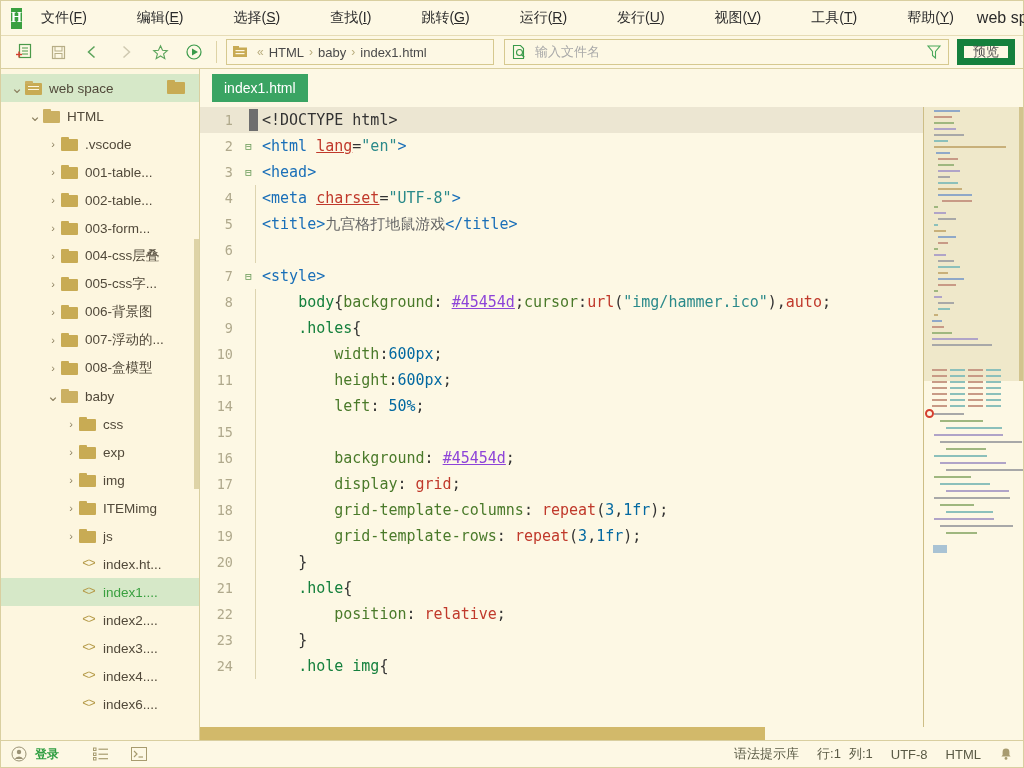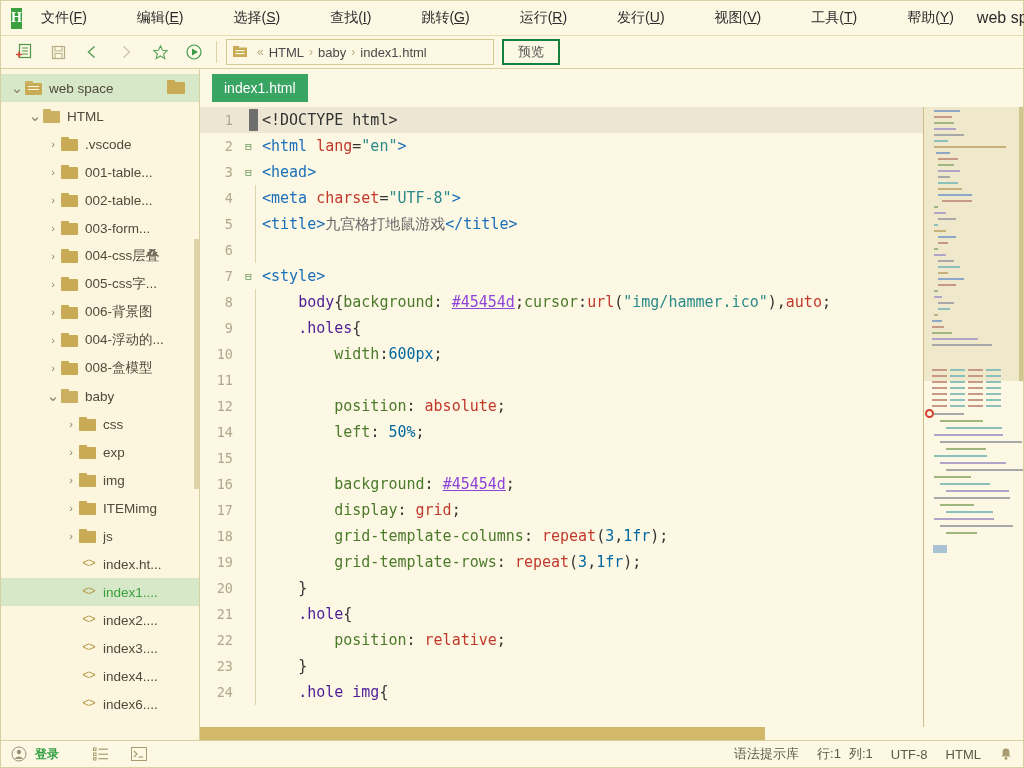--- a/index.html
+++ b/index.html
@@ -92,21 +92,21 @@
     display: flex; align-items: center;
     border: 1px solid #d6c98f;
     background: #fdf8e4;
     padding: 0 6px;
     margin-left: 10px;
     font-size: 13px;
   }
   .search-ph { color: #a9a9a9; font-size: 13px; margin-left: 8px; flex: 1; }
   .preview-btn {
     width: 58px; height: 26px;
-    border: 2px solid #15803d;
+    border: 7px solid #15803d;
     background: #fdf8e4;
     color: #555; font-size: 13px;
     display: flex; align-items: center; justify-content: center;
     margin-left: 8px; margin-right: 2px;
   }
 
   
   .body {
     flex: 1 1 auto;
     display: flex;
@@ -262,27 +262,27 @@
   .g1 { background: #ddd4b0; }
   .g0 { background: transparent; }
   .ctext { padding-left: 6px; white-space: pre; }
   .cursel {
     position: absolute; left: 49px; top: 2px;
     width: 9px; height: 22px; background: #6e6e6e;
   }
 
   
   .t-tag   { color: #1a6fb8; }
-  .t-attr  { color: #c0392b; }
+  .t-attr  { color: #c0392b; text-decoration: underline; }
   .t-str   { color: #2b8a8a; }
   .t-punct { color: #333; }
   .t-prop  { color: #4a7a2a; }
   .t-val   { color: #c0392b; }
   .t-num   { color: #0369a1; }
-  .t-sel   { color: #4c1d95; }
+  .t-sel   { color: #15803d; }
   .t-text  { color: #666; }
   .t-plain { color: #333; }
   .t-hex   { color: #8e44d8; text-decoration: underline; }
 
   
   .minimap {
     width: 100px; min-width: 100px;
     background: #fdf8e4;
     border-left: 1px solid #cdbe86;
     position: relative;
@@ -434,20 +434,31 @@
         <rect x="2.5" y="4" width="9" height="1.2" fill="#fdf8e4"></rect>
         <rect x="2.5" y="7" width="9" height="1.2" fill="#fdf8e4"></rect>
       </svg>
       <span class="bc-chev">«</span>
       <span class="bc-seg">HTML</span>
       <span class="bc-chev">›</span>
       <span class="bc-seg">baby</span>
       <span class="bc-chev">›</span>
       <span class="bc-seg">index1.html</span>
     </div>
+    <div class="searchbox">
+      <svg width="16" height="16" viewBox="0 0 16 16">
+        <path d="M2.5 1.5 h7 l3 3 v10 h-10 z" fill="none" stroke="#3a9a4a" stroke-width="1.1"></path>
+        <circle cx="8.5" cy="8.5" r="3" fill="none" stroke="#3a9a4a" stroke-width="1.1"></circle>
+        <line x1="10.6" y1="10.6" x2="13.3" y2="13.3" stroke="#3a9a4a" stroke-width="1.3"></line>
+      </svg>
+      <span class="search-ph">输入文件名</span>
+      <svg width="16" height="16" viewBox="0 0 16 16">
+        <polygon points="2,2 14,2 9.5,7.5 9.5,14 6.5,11.5 6.5,7.5" fill="none" stroke="#4aa85a" stroke-width="1.1"></polygon>
+      </svg>
+    </div>
     <div class="preview-btn">预览</div>
   </div>
 
   <div class="body">
 
     <div class="sidebar" id="sidebar">
       <div class="sb-scroll"></div>
     <div class="tree-row sel-root" style="padding-left: 8px;">
           <span class="arrow" style="font-size: 15px; line-height: 8px;">⌄</span>
           <span class="folder-ico open lines">
@@ -492,21 +503,21 @@
           <span class="tr-label">005-css字...</span>
         </div>
         <div class="tree-row" style="padding-left: 44px;">
           <span class="arrow">›</span>
           <span class="folder-ico"></span>
           <span class="tr-label">006-背景图</span>
         </div>
         <div class="tree-row" style="padding-left: 44px;">
           <span class="arrow">›</span>
           <span class="folder-ico"></span>
-          <span class="tr-label">004-浮动的...</span>
+          <span class="tr-label">007-浮动的...</span>
         </div>
         <div class="tree-row" style="padding-left: 44px;">
           <span class="arrow">›</span>
           <span class="folder-ico"></span>
           <span class="tr-label">008-盒模型</span>
         </div>
         <div class="tree-row" style="padding-left: 44px;">
           <span class="arrow" style="font-size: 15px; line-height: 8px;">⌄</span>
           <span class="folder-ico open"></span>
           <span class="tr-label">baby</span>
@@ -577,22 +588,21 @@
             <div class="code-line cur"><span class="lnum">1</span><span class="fold"></span><span class="guide g0"></span><span class="ctext"><span class="t-plain">&lt;!DOCTYPE html&gt;</span></span><span class="cursel"></span></div>
             <div class="code-line"><span class="lnum">2</span><span class="fold">⊟</span><span class="guide g0"></span><span class="ctext"><span class="t-tag">&lt;html </span><span class="t-attr">lang</span><span class="t-punct">=</span><span class="t-str">"en"</span><span class="t-tag">&gt;</span></span></div>
             <div class="code-line"><span class="lnum">3</span><span class="fold">⊟</span><span class="guide g0"></span><span class="ctext"><span class="t-tag">&lt;head&gt;</span></span></div>
             <div class="code-line"><span class="lnum">4</span><span class="fold"></span><span class="guide g1"></span><span class="ctext"><span class="t-tag">&lt;meta </span><span class="t-attr">charset</span><span class="t-punct">=</span><span class="t-str">"UTF-8"</span><span class="t-tag">&gt;</span></span></div>
             <div class="code-line"><span class="lnum">5</span><span class="fold"></span><span class="guide g1"></span><span class="ctext"><span class="t-tag">&lt;title&gt;</span><span class="t-text">九宫格打地鼠游戏</span><span class="t-tag">&lt;/title&gt;</span></span></div>
             <div class="code-line"><span class="lnum">6</span><span class="fold"></span><span class="guide g1"></span><span class="ctext"><span class="t-plain"></span></span></div>
             <div class="code-line"><span class="lnum">7</span><span class="fold">⊟</span><span class="guide g0"></span><span class="ctext"><span class="t-tag">&lt;style&gt;</span></span></div>
             <div class="code-line"><span class="lnum">8</span><span class="fold"></span><span class="guide g1"></span><span class="ctext"><span class="t-plain">    </span><span class="t-sel">body</span><span class="t-punct">{</span><span class="t-prop">background</span><span class="t-punct">: </span><span class="t-hex">#45454d</span><span class="t-punct">;</span><span class="t-prop">cursor</span><span class="t-punct">:</span><span class="t-val">url</span><span class="t-punct">(</span><span class="t-str">"img/hammer.ico"</span><span class="t-punct">)</span><span class="t-punct">,</span><span class="t-val">auto</span><span class="t-punct">;</span></span></div>
             <div class="code-line"><span class="lnum">9</span><span class="fold"></span><span class="guide g1"></span><span class="ctext"><span class="t-plain">    </span><span class="t-sel">.holes</span><span class="t-punct">{</span></span></div>
             <div class="code-line"><span class="lnum">10</span><span class="fold"></span><span class="guide g1"></span><span class="ctext"><span class="t-plain">        </span><span class="t-prop">width</span><span class="t-punct">:</span><span class="t-num">600px</span><span class="t-punct">;</span></span></div>
-            <div class="code-line"><span class="lnum">11</span><span class="fold"></span><span class="guide g1"></span></div>
-            <div class="code-line"><span class="lnum">12</span><span class="fold"></span><span class="guide g1"></span><span class="ctext"><span class="t-plain">        </span><span class="t-prop">position</span><span class="t-punct">: </span><span class="t-val">absolute</span><span class="t-punct">;</span></span></div>
+            <div class="code-line"><span class="lnum">11</span><span class="fold"></span><span class="guide g1"></span><span class="ctext"><span class="t-plain">        </span><span class="t-prop">height</span><span class="t-punct">:</span><span class="t-num">600px</span><span class="t-punct">;</span></span></div>
             <div class="code-line"><span class="lnum">14</span><span class="fold"></span><span class="guide g1"></span><span class="ctext"><span class="t-plain">        </span><span class="t-prop">left</span><span class="t-punct">: </span><span class="t-num">50%</span><span class="t-punct">;</span></span></div>
             <div class="code-line"><span class="lnum">15</span><span class="fold"></span><span class="guide g1"></span></div>
             <div class="code-line"><span class="lnum">16</span><span class="fold"></span><span class="guide g1"></span><span class="ctext"><span class="t-plain">        </span><span class="t-prop">background</span><span class="t-punct">: </span><span class="t-hex">#45454d</span><span class="t-punct">;</span></span></div>
             <div class="code-line"><span class="lnum">17</span><span class="fold"></span><span class="guide g1"></span><span class="ctext"><span class="t-plain">        </span><span class="t-prop">display</span><span class="t-punct">: </span><span class="t-val">grid</span><span class="t-punct">;</span></span></div>
             <div class="code-line"><span class="lnum">18</span><span class="fold"></span><span class="guide g1"></span><span class="ctext"><span class="t-plain">        </span><span class="t-prop">grid-template-columns</span><span class="t-punct">: </span><span class="t-val">repeat</span><span class="t-punct">(</span><span class="t-num">3</span><span class="t-punct">,</span><span class="t-num">1fr</span><span class="t-punct">);</span></span></div>
             <div class="code-line"><span class="lnum">19</span><span class="fold"></span><span class="guide g1"></span><span class="ctext"><span class="t-plain">        </span><span class="t-prop">grid-template-rows</span><span class="t-punct">: </span><span class="t-val">repeat</span><span class="t-punct">(</span><span class="t-num">3</span><span class="t-punct">,</span><span class="t-num">1fr</span><span class="t-punct">);</span></span></div>
             <div class="code-line"><span class="lnum">20</span><span class="fold"></span><span class="guide g1"></span><span class="ctext"><span class="t-plain">    </span><span class="t-punct">}</span></span></div>
             <div class="code-line"><span class="lnum">21</span><span class="fold"></span><span class="guide g1"></span><span class="ctext"><span class="t-plain">    </span><span class="t-sel">.hole</span><span class="t-punct">{</span></span></div>
             <div class="code-line"><span class="lnum">22</span><span class="fold"></span><span class="guide g1"></span><span class="ctext"><span class="t-plain">        </span><span class="t-prop">position</span><span class="t-punct">: </span><span class="t-val">relative</span><span class="t-punct">;</span></span></div>
             <div class="code-line"><span class="lnum">23</span><span class="fold"></span><span class="guide g1"></span><span class="ctext"><span class="t-plain">    </span><span class="t-punct">}</span></span></div>

